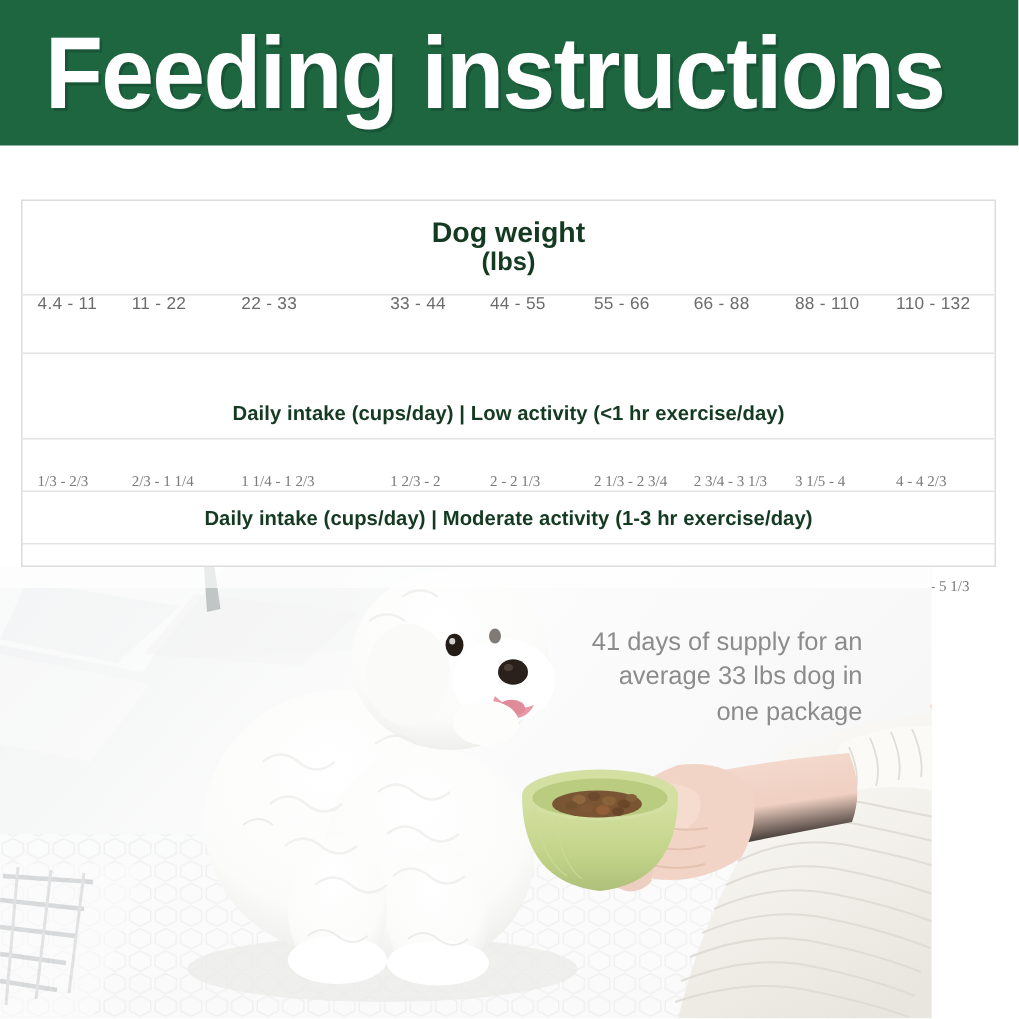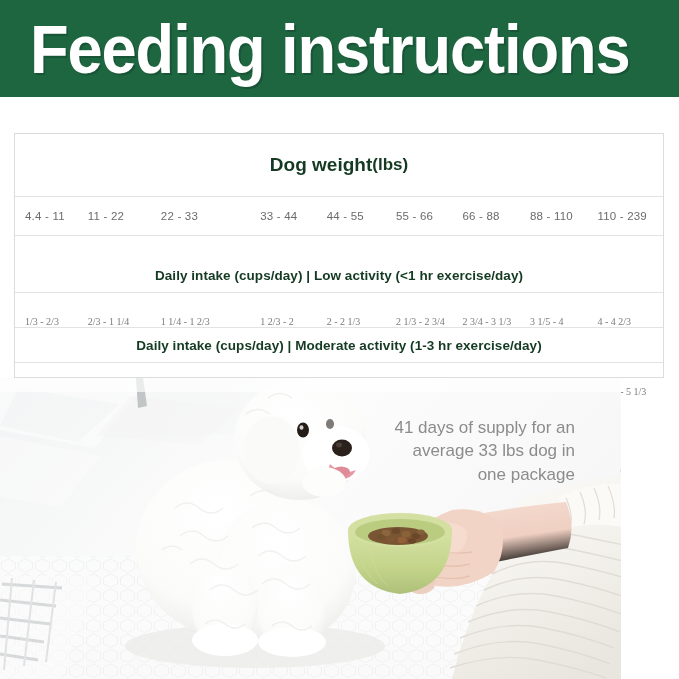--- a/index.html
+++ b/index.html
@@ -51,37 +51,36 @@
     box-sizing: border-box;
     background: #ffffff;
   }
   .row-line {
     border-top: 1px solid #e3e3e3;
   }
 
   .dogweight-head {
     height: 62px;
     display: flex;
-    flex-direction: row;
+    flex-direction: column;
     align-items: center;
     justify-content: center;
     color: #143a22;
     font-size: 19px;
     font-weight: bold;
     line-height: 1.05;
   }
   .dogweight-head .sub {
     font-size: 17px;
     font-weight: bold;
   }
 
   .weights-row {
     height: 38px;
     display: flex;
-    align-items: center;
     color: #6b6b6b;
     font-size: 11.5px;
     font-family: "Liberation Sans Narrow", "Liberation Sans", sans-serif;
     letter-spacing: 0.2px;
   }
   .weights-row .cell {
     text-align: left;
     white-space: nowrap;
   }
 
@@ -158,21 +157,21 @@
 
   <div class="weights-row row-line">
     <div class="cell c0">4.4 - 11</div>
     <div class="cell c1">11 - 22</div>
     <div class="cell c2">22 - 33</div>
     <div class="cell c3">33 - 44</div>
     <div class="cell c4">44 - 55</div>
     <div class="cell c5">55 - 66</div>
     <div class="cell c6">66 - 88</div>
     <div class="cell c7">88 - 110</div>
-    <div class="cell c8">110 - 239</div>
+    <div class="cell c8">110 - 132</div>
   </div>
 
   <div class="spacer-row row-line"></div>
 
   <div class="section-label">Daily intake (cups/day) | Low activity (&lt;1 hr exercise/day)</div>
 
   <div class="values-row row-line">
     <div class="cell c0">1/3 - 2/3</div>
     <div class="cell c1">2/3 - 1 1/4</div>
     <div class="cell c2">1 1/4 - 1 2/3</div>

